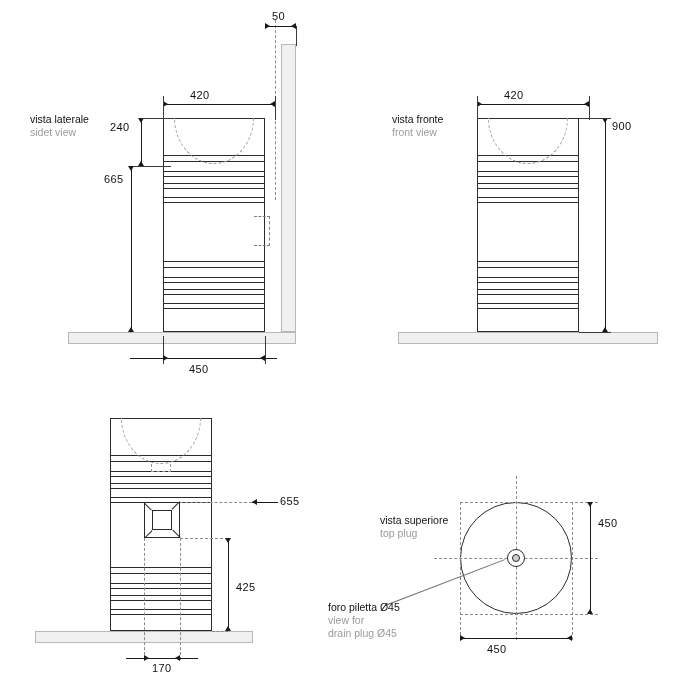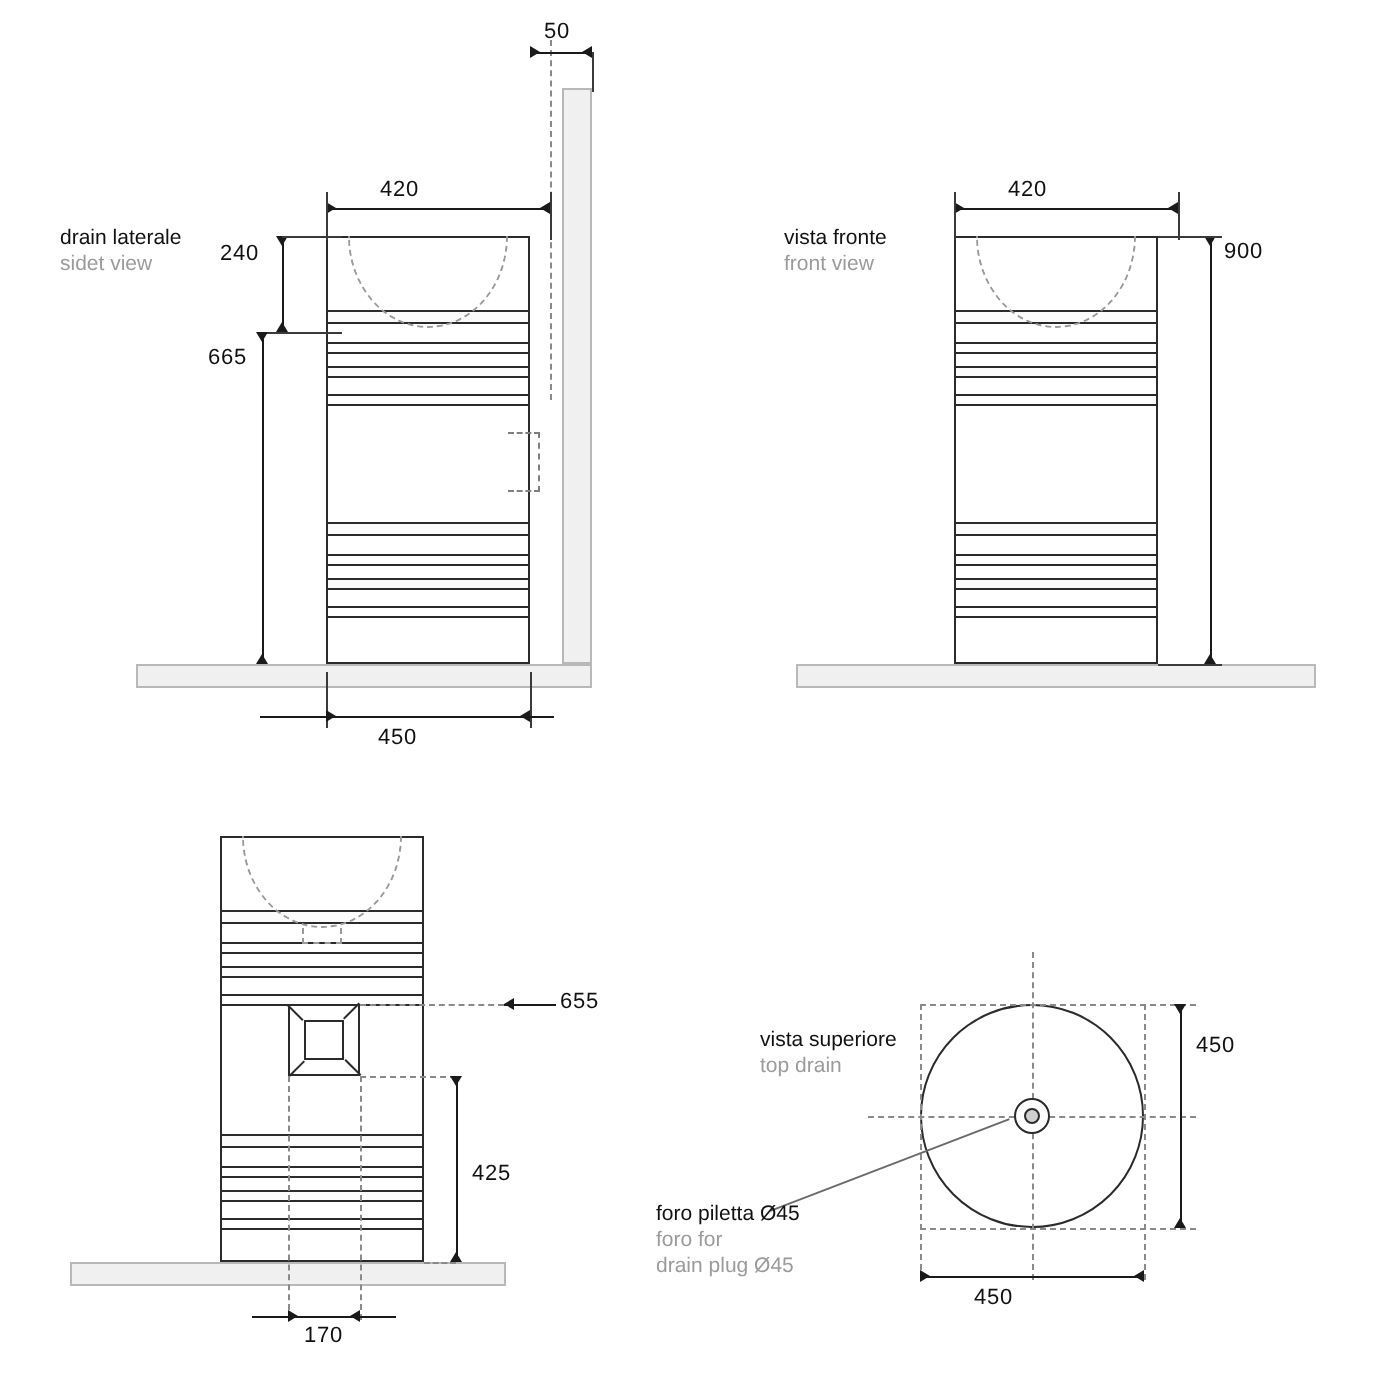--- a/index.html
+++ b/index.html
@@ -183,21 +183,21 @@
     <div class="tick tick-u" style="left:128px;top:327px;"></div>
     <div class="abs dim-text" style="left:104px;top:173px;">665</div>
 
     <div class="abs ext-v" style="left:163px;top:336px;height:28px;"></div>
     <div class="abs ext-v" style="left:265px;top:336px;height:28px;"></div>
     <div class="abs dim-line h-line" style="left:130px;top:358px;width:147px;"></div>
     <div class="tick tick-r" style="left:163px;top:355px;"></div>
     <div class="tick tick-l" style="left:260px;top:355px;"></div>
     <div class="abs dim-text" style="left:189px;top:363px;">450</div>
 
-    <div class="abs label-it" style="left:30px;top:113px;">drain laterale</div>
+    <div class="abs label-it" style="left:30px;top:113px;">vista laterale</div>
     <div class="abs label-en" style="left:30px;top:126px;text-align:right;">sidet view</div>
   </div>
 
   <div class="abs" style="left:350px;top:0;width:350px;height:390px;">
 
     <div class="floor" style="left:48px;top:332px;width:260px;height:12px;"></div>
 
     <div class="drum" style="left:127px;top:118px;width:102px;height:214px;">
       <div class="rib-band" style="top:36px;height:7px;"></div>
       <div class="rib" style="top:52px;"></div>
@@ -304,20 +304,20 @@
     <div class="abs dim-text" style="left:248px;top:127px;">450</div>
 
     <div class="abs dim-line h-line" style="left:110px;top:248px;width:112px;"></div>
     <div class="tick tick-r" style="left:110px;top:245px;"></div>
     <div class="tick tick-l" style="left:217px;top:245px;"></div>
     <div class="abs dim-text" style="left:137px;top:253px;">450</div>
 
     <div class="leader" style="left:35px;top:215px;width:128px;transform:rotate(-21deg);"></div>
 
     <div class="abs label-it" style="left:-22px;top:211px;">foro piletta Ø45</div>
-    <div class="abs label-en" style="left:-22px;top:224px;">foro for</div>
+    <div class="abs label-en" style="left:-22px;top:224px;">view for</div>
     <div class="abs label-en" style="left:-22px;top:237px;">drain plug  Ø45</div>
 
     <div class="abs label-it" style="left:30px;top:124px;">vista superiore</div>
-    <div class="abs label-en" style="left:30px;top:137px;">top drain</div>
+    <div class="abs label-en" style="left:30px;top:137px;">top plug</div>
   </div>
 
 </div>
 
 </body></html>

